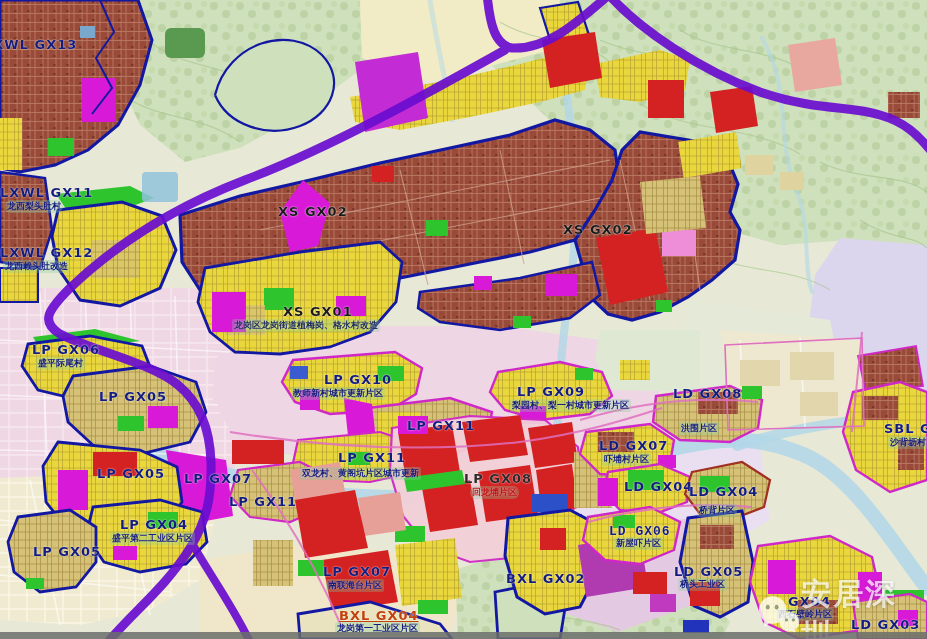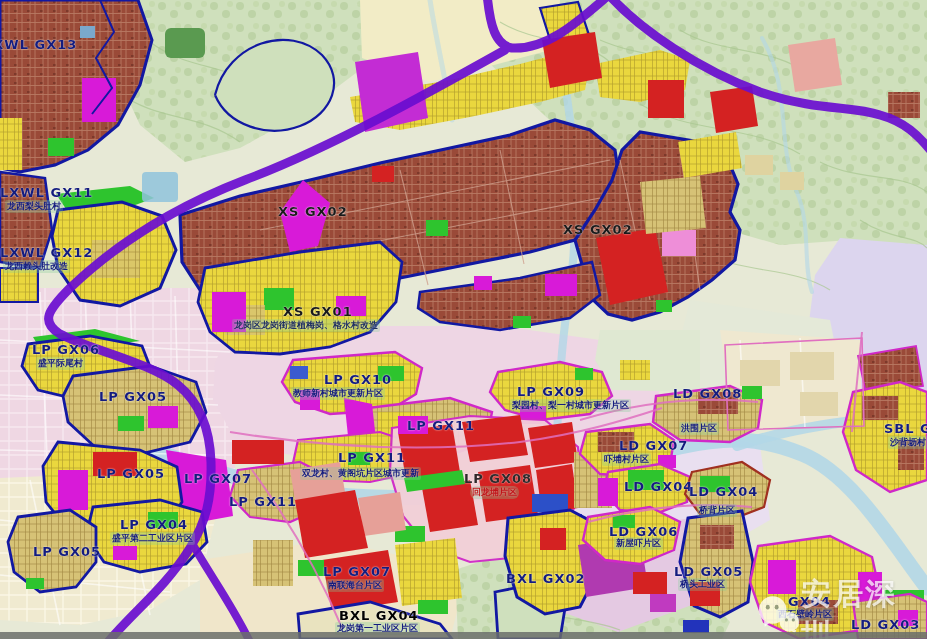--- a/index.html
+++ b/index.html
@@ -292,21 +292,21 @@
     <path d="M487,-6 C490,25 495,45 512,48 C548,50 580,20 610,-6"></path>
     <path d="M608,-6 C640,30 700,70 760,92 C820,112 850,105 880,115 C905,122 918,135 932,152"></path>
     <path d="M505,50 C430,92 330,148 245,180 C175,207 115,245 70,288 C48,310 40,322 60,334 C90,350 150,362 178,385 C200,403 210,430 211,462 C212,498 206,522 190,548 C165,588 135,610 108,642"></path>
     <path d="M193,545 C212,578 232,605 250,642" stroke-width="8"></path>
   </g>
 </svg>
 
 <div id="labels">
       <div class="zlabel" style="left: -16px; top: 36px;"><span class="zcode" style="color: rgb(20, 28, 126);">LXWL GX13</span></div>
       <div class="zlabel" style="left: 0px; top: 184px;"><span class="zcode" style="color: rgb(20, 28, 126);">LXWL GX11</span></div>
-      <div class="zsub" style="left: 5px; top: 200px; color: rgb(20, 28, 126);">龙西梨头肚村</div>
+      <div class="zsub" style="left: 5px; top: 200px; color: rgb(20, 28, 126); border-radius: 6px;">龙西梨头肚村</div>
       <div class="zlabel" style="left: 0px; top: 244px;"><span class="zcode" style="color: rgb(20, 28, 126);">LXWL GX12</span></div>
       <div class="zsub" style="left: 3px; top: 260px; color: rgb(20, 28, 126);">龙西赖头肚改造</div>
       <div class="zlabel" style="left: 278px; top: 203px;"><span class="zcode" style="color: rgb(26, 26, 26);">XS GX02</span></div>
       <div class="zlabel" style="left: 283px; top: 303px;"><span class="zcode" style="color: rgb(26, 26, 26);">XS GX01</span></div>
       <div class="zsub" style="left: 232px; top: 319px; color: rgb(32, 48, 96);">龙岗区龙岗街道植梅岗、格水村改造</div>
       <div class="zlabel" style="left: 563px; top: 221px;"><span class="zcode" style="color: rgb(26, 26, 26);">XS GX02</span></div>
       <div class="zlabel" style="left: 32px; top: 341px;"><span class="zcode" style="color: rgb(20, 28, 126);">LP GX06</span></div>
       <div class="zsub" style="left: 36px; top: 357px; color: rgb(20, 28, 126);">盛平际尾村</div>
       <div class="zlabel" style="left: 99px; top: 388px;"><span class="zcode" style="color: rgb(20, 28, 126);">LP GX05</span></div>
       <div class="zlabel" style="left: 97px; top: 465px;"><span class="zcode" style="color: rgb(20, 28, 126);">LP GX05</span></div>
@@ -319,31 +319,31 @@
       <div class="zsub" style="left: 510px; top: 399px; color: rgb(20, 28, 126); text-align: center;">梨园村、梨一村城市更新片区</div>
       <div class="zlabel" style="left: 407px; top: 417px;"><span class="zcode" style="color: rgb(20, 28, 126);">LP GX11</span></div>
       <div class="zlabel" style="left: 338px; top: 449px;"><span class="zcode" style="color: rgb(20, 28, 126);">LP GX11</span></div>
       <div class="zsub" style="left: 300px; top: 467px; color: rgb(20, 28, 126);">双龙村、黄阁坑片区城市更新</div>
       <div class="zlabel" style="left: 184px; top: 470px;"><span class="zcode" style="color: rgb(20, 28, 126);">LP GX07</span></div>
       <div class="zlabel" style="left: 229px; top: 493px;"><span class="zcode" style="color: rgb(20, 28, 126);">LP GX11</span></div>
       <div class="zlabel" style="left: 464px; top: 470px;"><span class="zcode" style="color: rgb(48, 40, 42);">LP GX08</span></div>
       <div class="zsub" style="left: 470px; top: 486px; color: rgb(192, 20, 24); border-radius: 6px;">回龙埔片区</div>
       <div class="zlabel" style="left: 323px; top: 563px;"><span class="zcode" style="color: rgb(20, 28, 126);">LP GX07</span></div>
       <div class="zsub" style="left: 326px; top: 579px; color: rgb(20, 28, 126);">南联海台片区</div>
-      <div class="zlabel" style="left: 339px; top: 607px;"><span class="zcode" style="color: #000000;">BXL GX04</span></div>
+      <div class="zlabel" style="left: 339px; top: 607px;"><span class="zcode" style="color: #c2410c; text-decoration: underline;">BXL GX04</span></div>
       <div class="zsub" style="left: 335px; top: 622px; color: rgb(20, 28, 126);">龙岗第一工业区片区</div>
       <div class="zlabel" style="left: 506px; top: 570px;"><span class="zcode" style="color: rgb(20, 28, 126);">BXL GX02</span></div>
       <div class="zlabel" style="left: 673px; top: 385px;"><span class="zcode" style="color: rgb(20, 28, 126);">LD GX08</span></div>
       <div class="zsub" style="left: 679px; top: 422px; color: rgb(20, 28, 126);">洪围片区</div>
-      <div class="zlabel" style="left: 599px; top: 437px; padding-left: 20px;"><span class="zcode" style="color: rgb(20, 28, 126);">LD GX07</span></div>
+      <div class="zlabel" style="left: 599px; top: 437px;"><span class="zcode" style="color: rgb(20, 28, 126);">LD GX07</span></div>
       <div class="zsub" style="left: 602px; top: 453px; color: rgb(20, 28, 126);">吓埔村片区</div>
       <div class="zlabel" style="left: 624px; top: 478px;"><span class="zcode" style="color: rgb(20, 28, 126);">LD GX04</span></div>
       <div class="zlabel" style="left: 689px; top: 483px;"><span class="zcode" style="color: rgb(20, 28, 126);">LD GX04</span></div>
       <div class="zsub" style="left: 697px; top: 504px; color: rgb(20, 28, 126);">桥背片区</div>
-      <div class="zlabel" style="left: 609px; top: 523px;"><span class="zcode" style="color: rgb(20, 28, 126);">LD GX06</span></div>
+      <div class="zlabel" style="left: 609px; top: 523px; font-family: Liberation Mono, monospace;"><span class="zcode" style="color: rgb(20, 28, 126);">LD GX06</span></div>
       <div class="zsub" style="left: 614px; top: 537px; color: rgb(20, 28, 126);">新屋吓片区</div>
       <div class="zlabel" style="left: 674px; top: 563px;"><span class="zcode" style="color: rgb(20, 28, 126);">LD GX05</span></div>
       <div class="zsub" style="left: 678px; top: 578px; color: rgb(20, 28, 126);">桥头工业区</div>
       <div class="zlabel" style="left: 884px; top: 420px;"><span class="zcode" style="color: rgb(20, 28, 126);">SBL GX08</span></div>
       <div class="zsub" style="left: 888px; top: 436px; color: rgb(20, 28, 126);">沙背坜村</div>
       <div class="zlabel" style="left: 788px; top: 593px;"><span class="zcode" style="color: rgb(20, 28, 126);">GX04</span></div>
       <div class="zsub" style="left: 776px; top: 608px; color: rgb(20, 28, 126);">西石壁岭片区</div>
       <div class="zlabel" style="left: 851px; top: 616px;"><span class="zcode" style="color: rgb(20, 28, 126);">LD GX03</span></div>
     </div>
 

